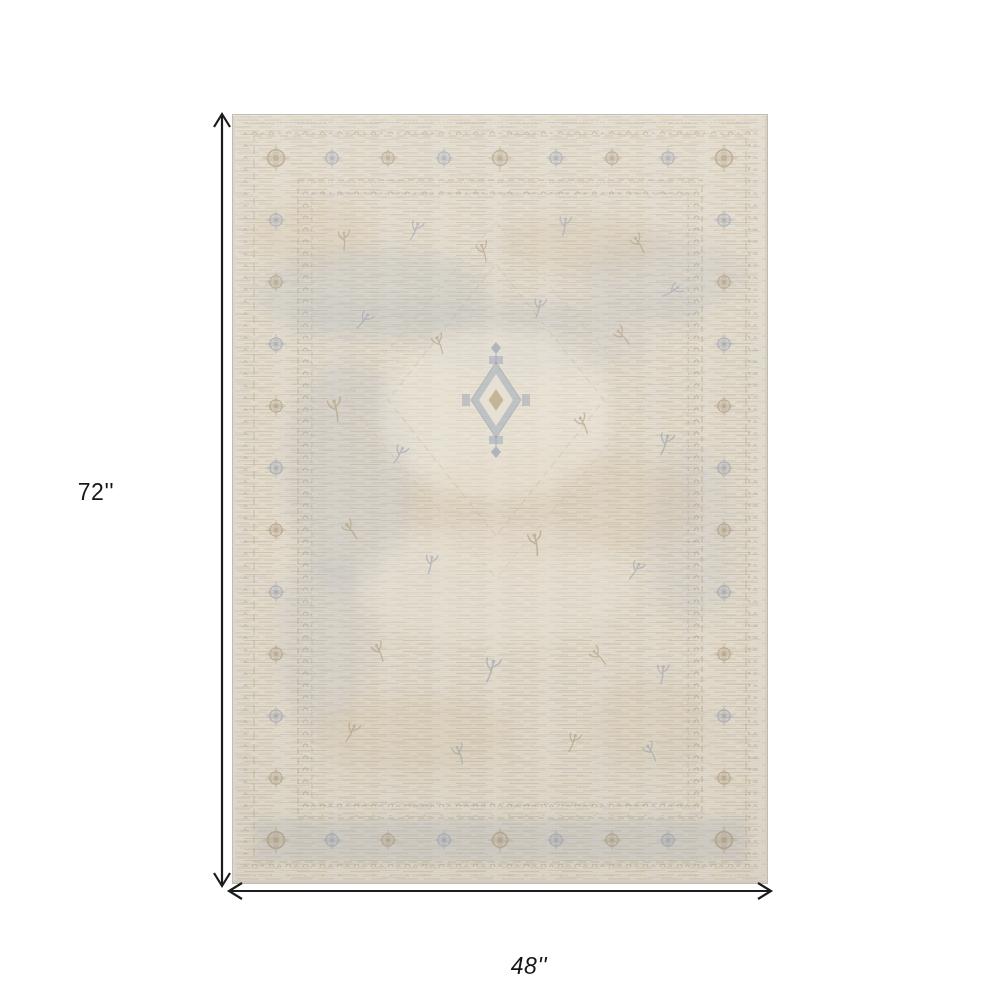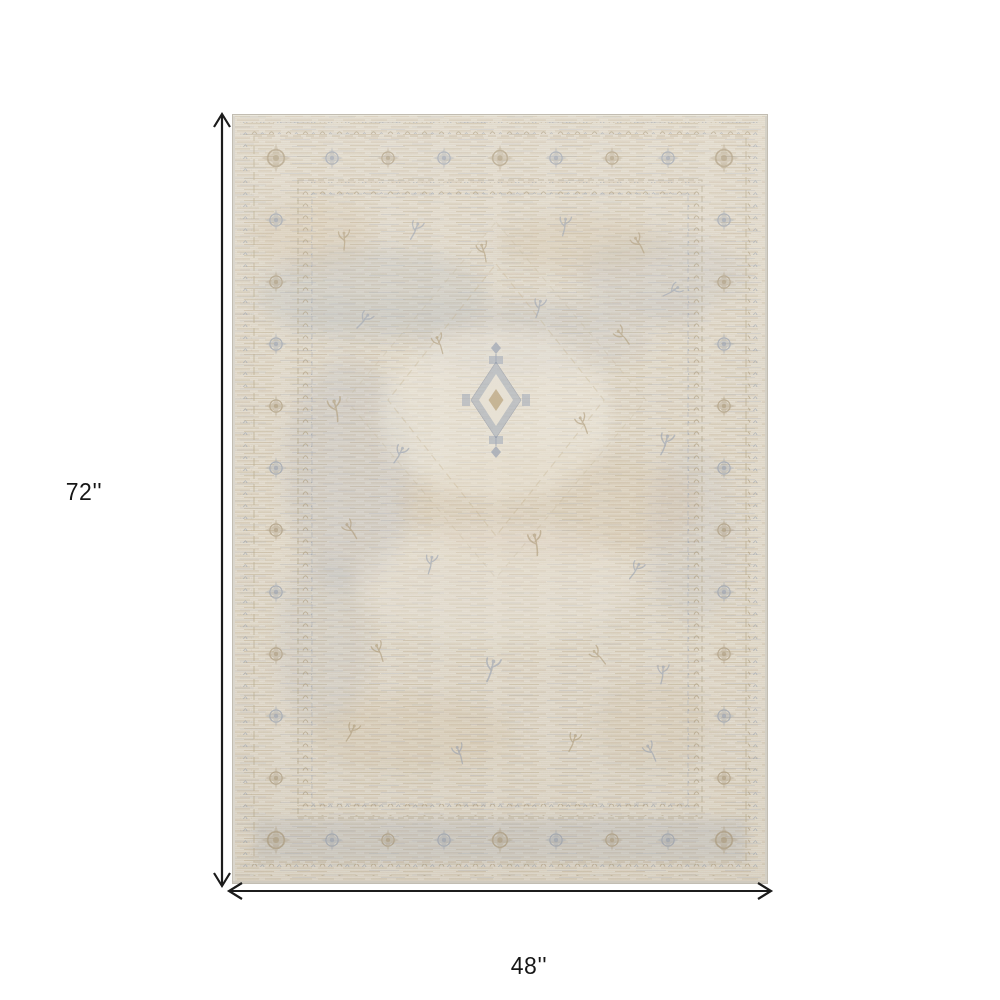--- a/index.html
+++ b/index.html
@@ -22,22 +22,22 @@
   .dim-h { position: absolute; left: 220px; top: 875px; }
   .dim-label {
     position: absolute;
     transform: translate(-50%, -50%);
     font-size: 23px;
     font-weight: 400;
     color: #161616;
     letter-spacing: 0.5px;
     white-space: nowrap;
   }
-  .label-h { left: 84px; top: 492px; }
-  .label-w { left: 529px; top: 966px; }
+  .label-h { left: 96px; top: 492px; }
+  .label-w { left: 529px; top: 966px; font-style: italic; }
 </style>
 </head>
 <body>
 
 <div class="stage">
 
   <div class="rug">
     <svg viewBox="0 0 536 770" width="536" height="770" xmlns="http://www.w3.org/2000/svg">
       <defs>
         <linearGradient id="washGrad" x1="0" y1="0" x2="0" y2="1">

